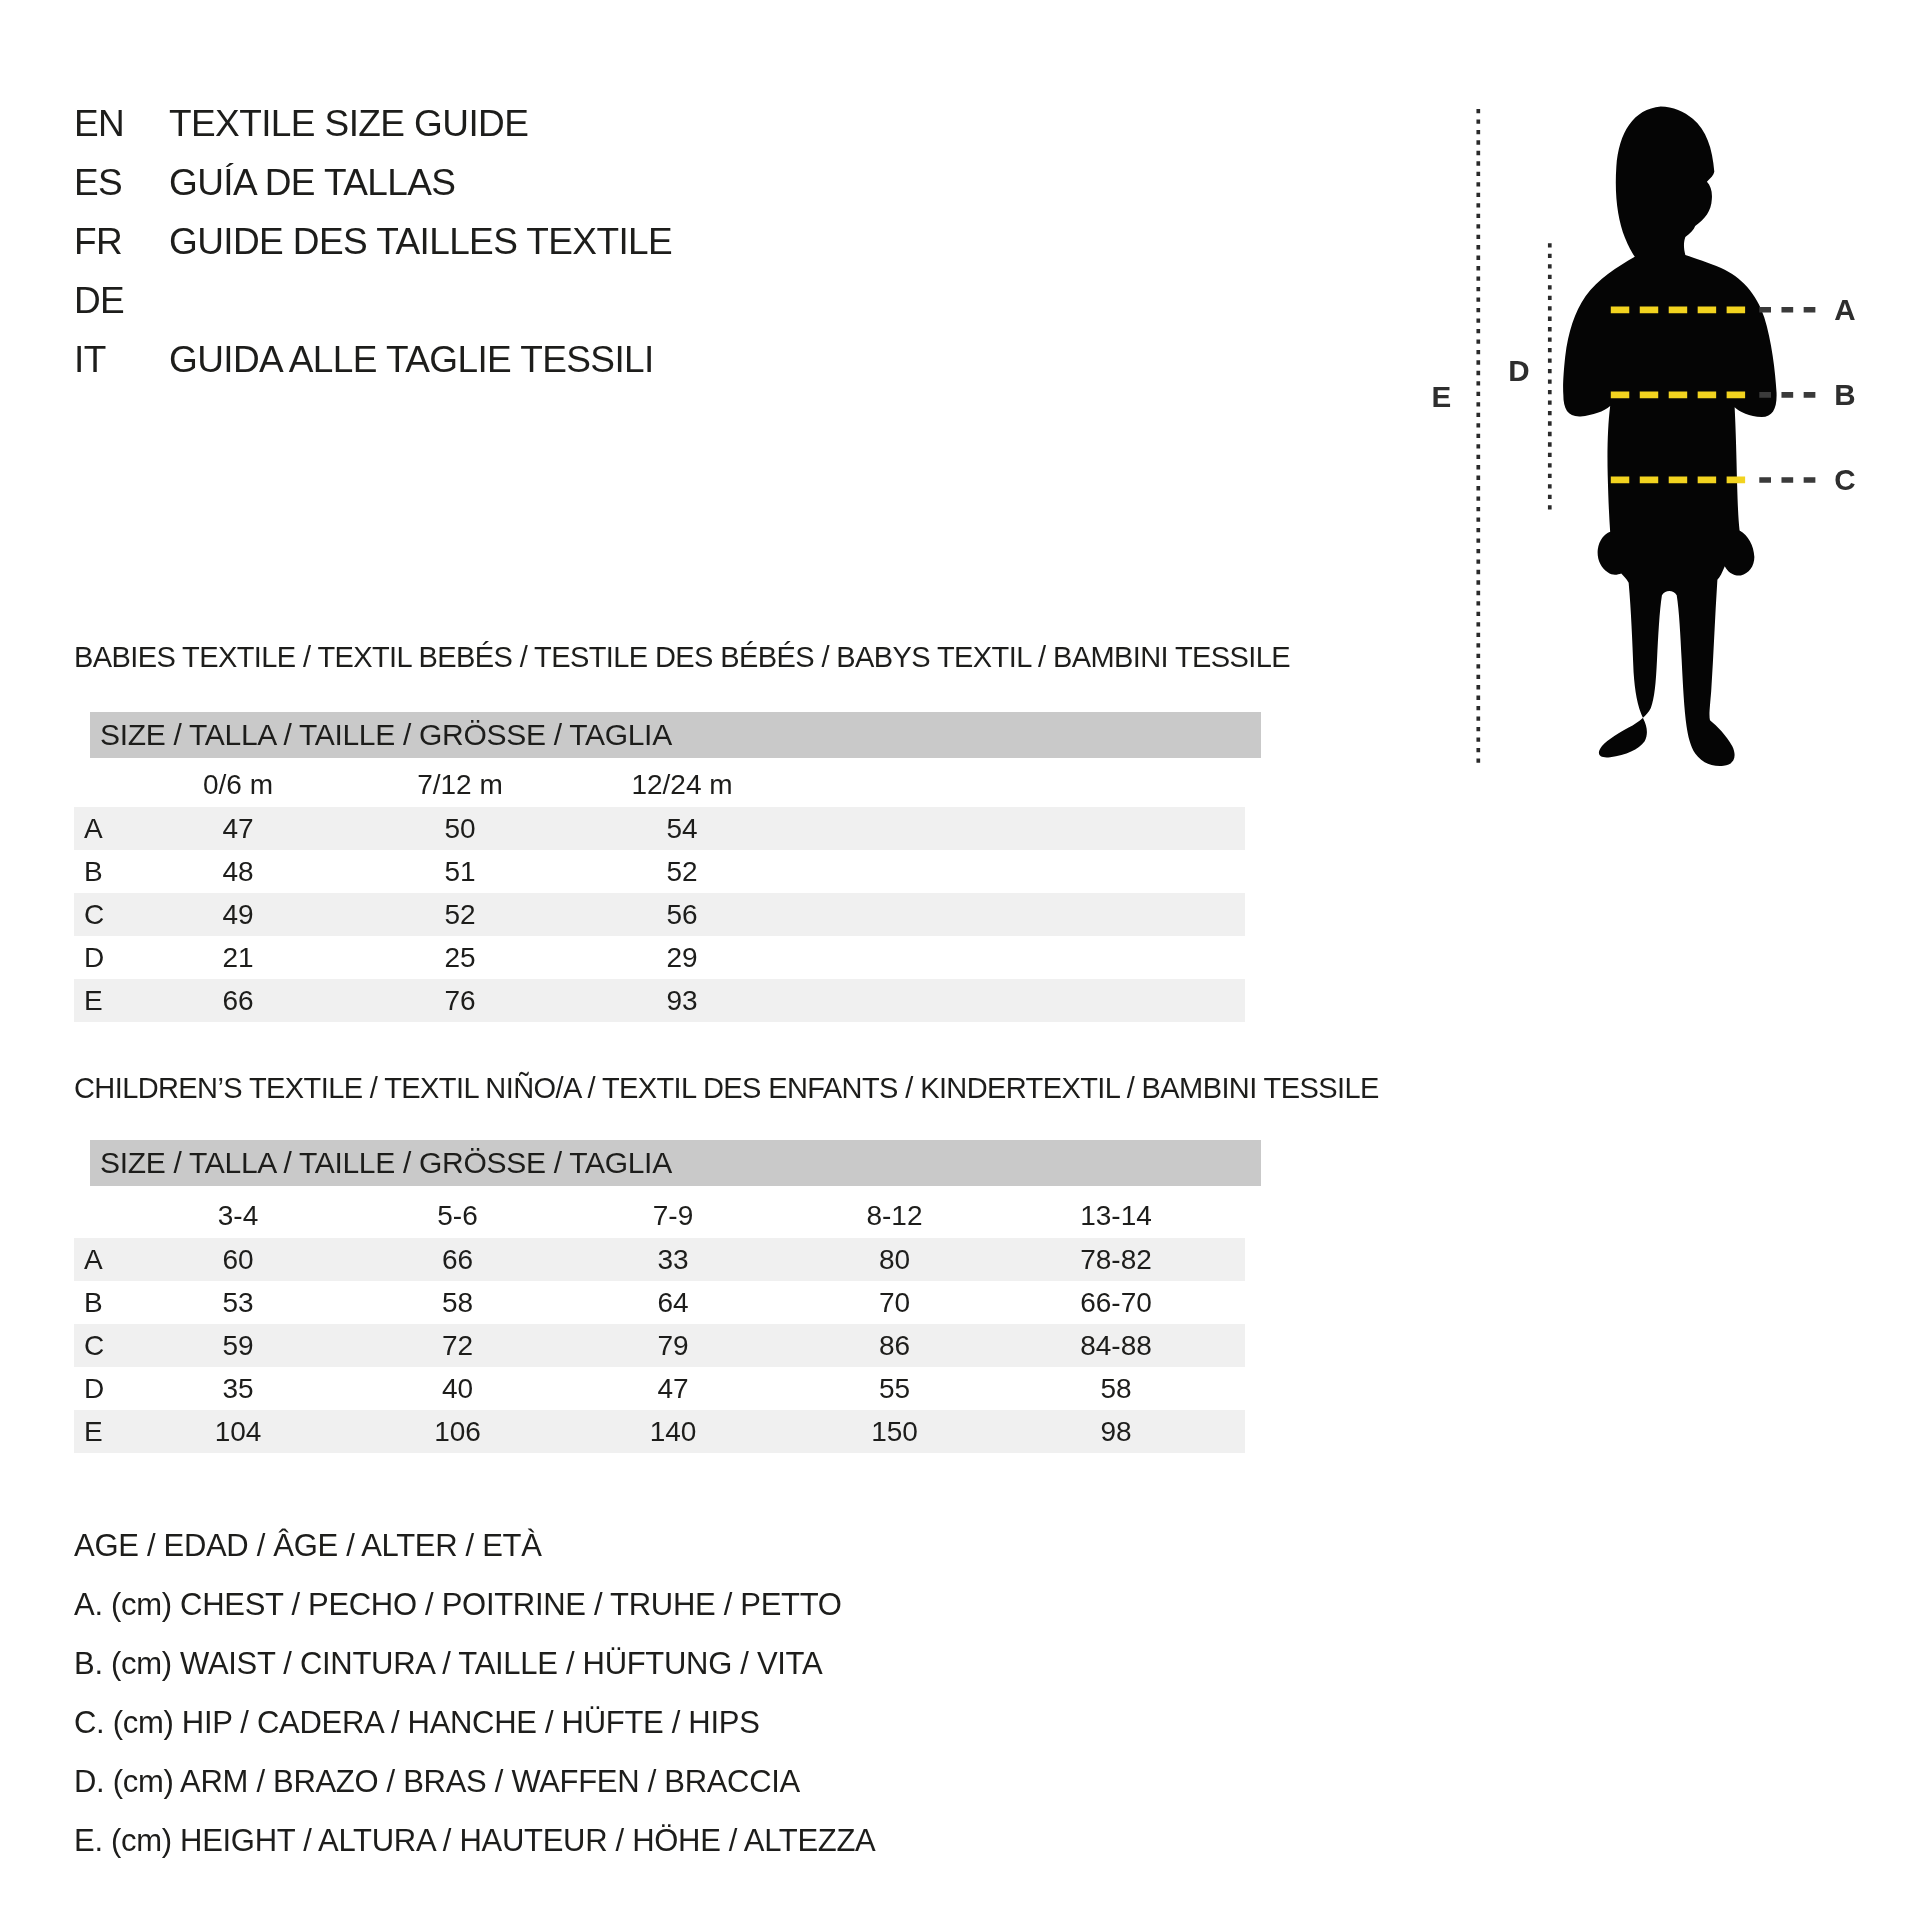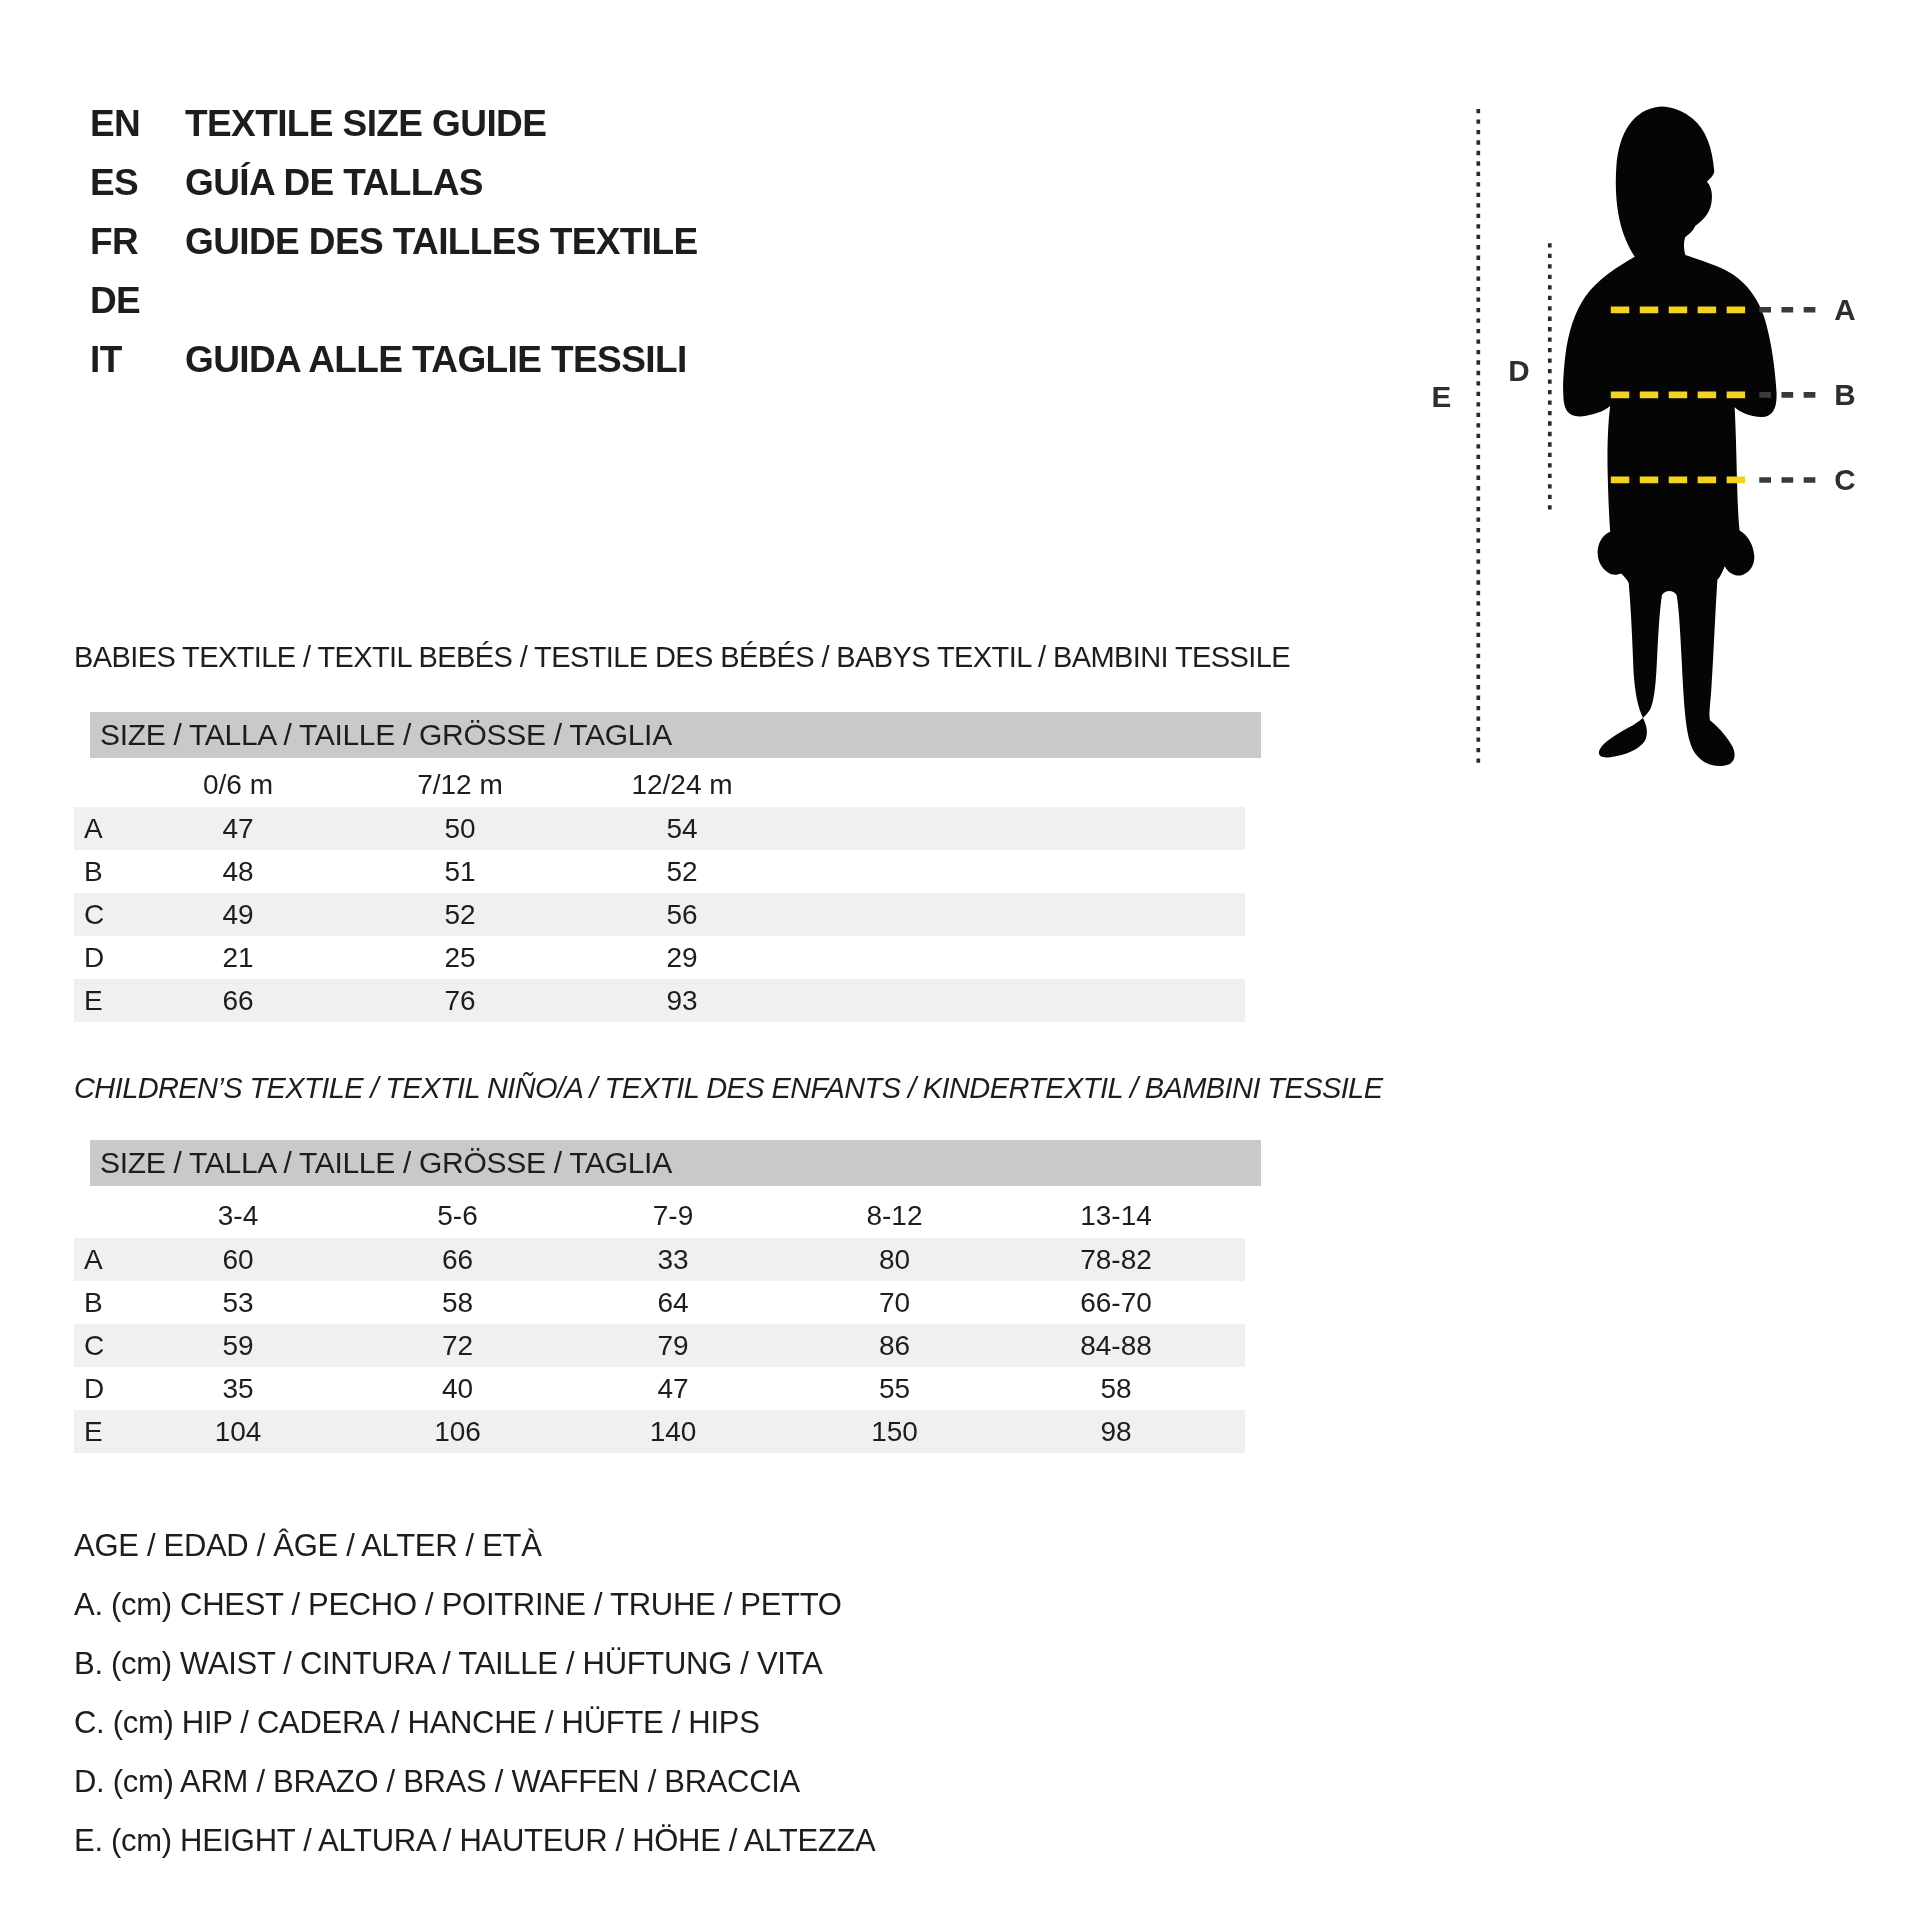--- a/index.html
+++ b/index.html
@@ -20,23 +20,22 @@
     position:relative;
     width:1926px;
     height:1926px;
     background:#ffffff;
     overflow:hidden;
   }
 
   
   .lang-list{
     position:absolute;
-    left:90px; top:94px;
+    left:74px; top:94px;
     width:924px;
-    font-weight:bold;
   }
   .lang-row{
     display:flex;
     height:59px;
     line-height:59px;
     font-size:37px;
     letter-spacing:-0.6px;
     white-space:nowrap;
   }
   .lang-code{width:95px;flex:0 0 95px;}
@@ -61,21 +60,21 @@
 
   
   .tbl-title{
     position:absolute;
     left:74px;
     font-size:29px;
     letter-spacing:-0.6px;
     white-space:nowrap;
   }
   .tbl-title.babies{top:641px;}
-  .tbl-title.children{top:1072px;font-style:italic;}
+  .tbl-title.children{top:1072px;}
 
   .hdr-bar{
     position:absolute;
     left:90px;
     width:1171px;
     height:46px;
     background:var(--header-bar-bg);
     font-size:30px;
     letter-spacing:-0.3px;
     line-height:46px;

